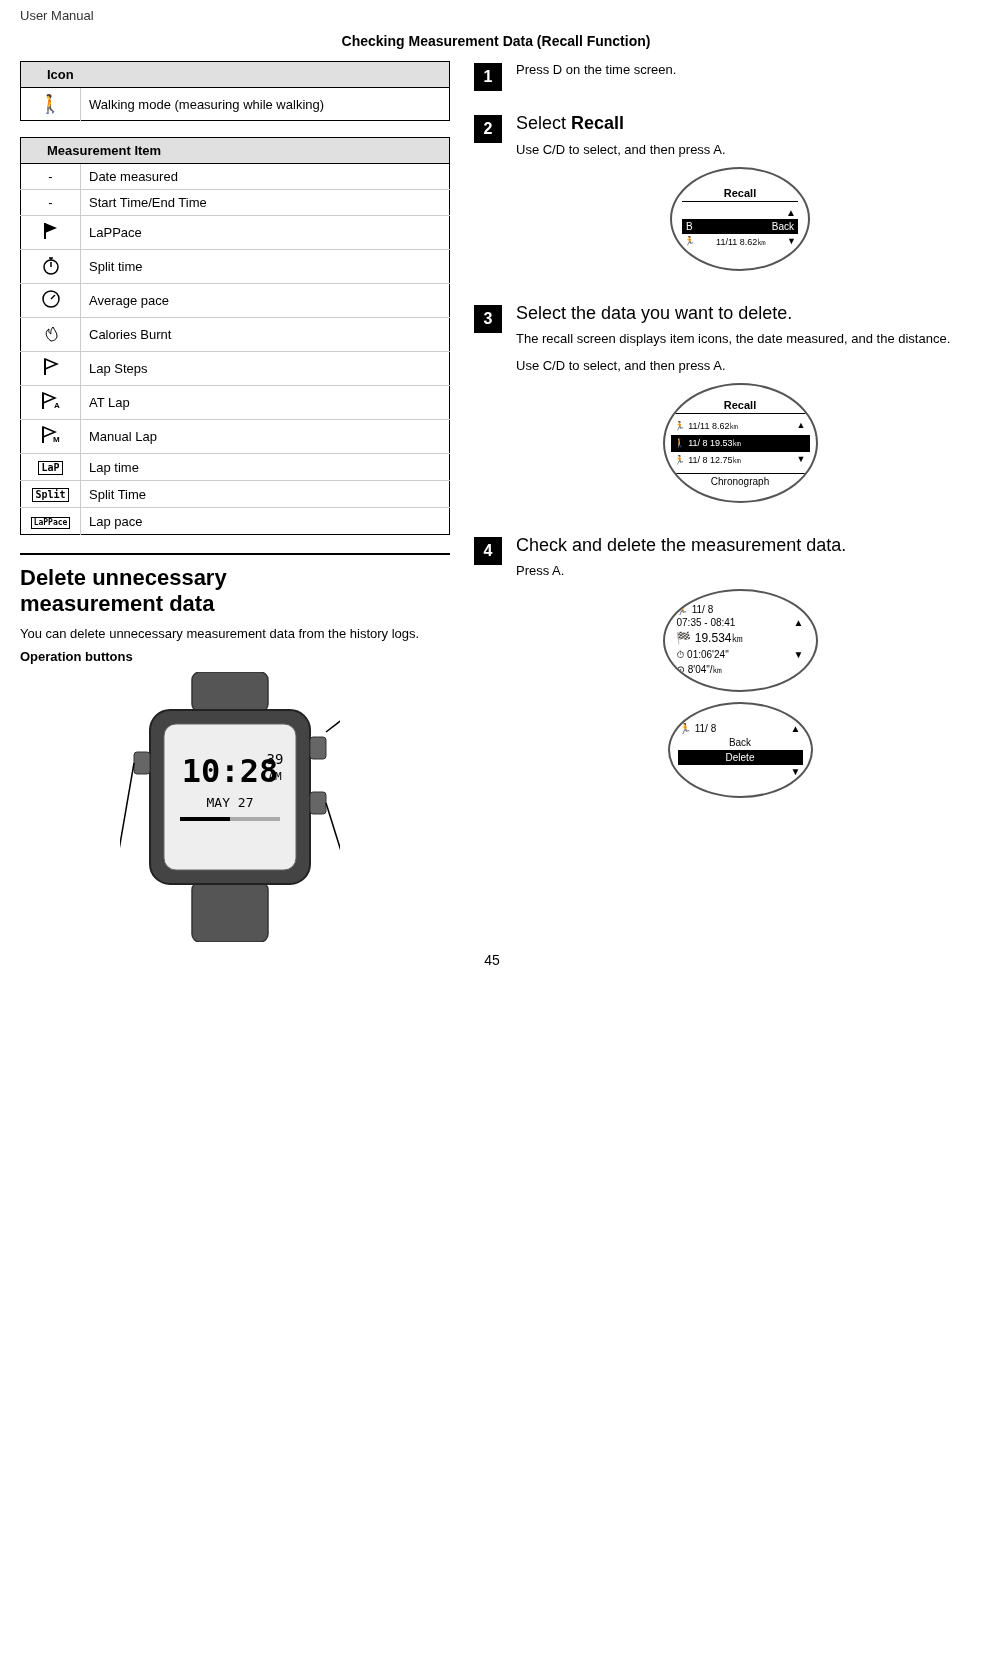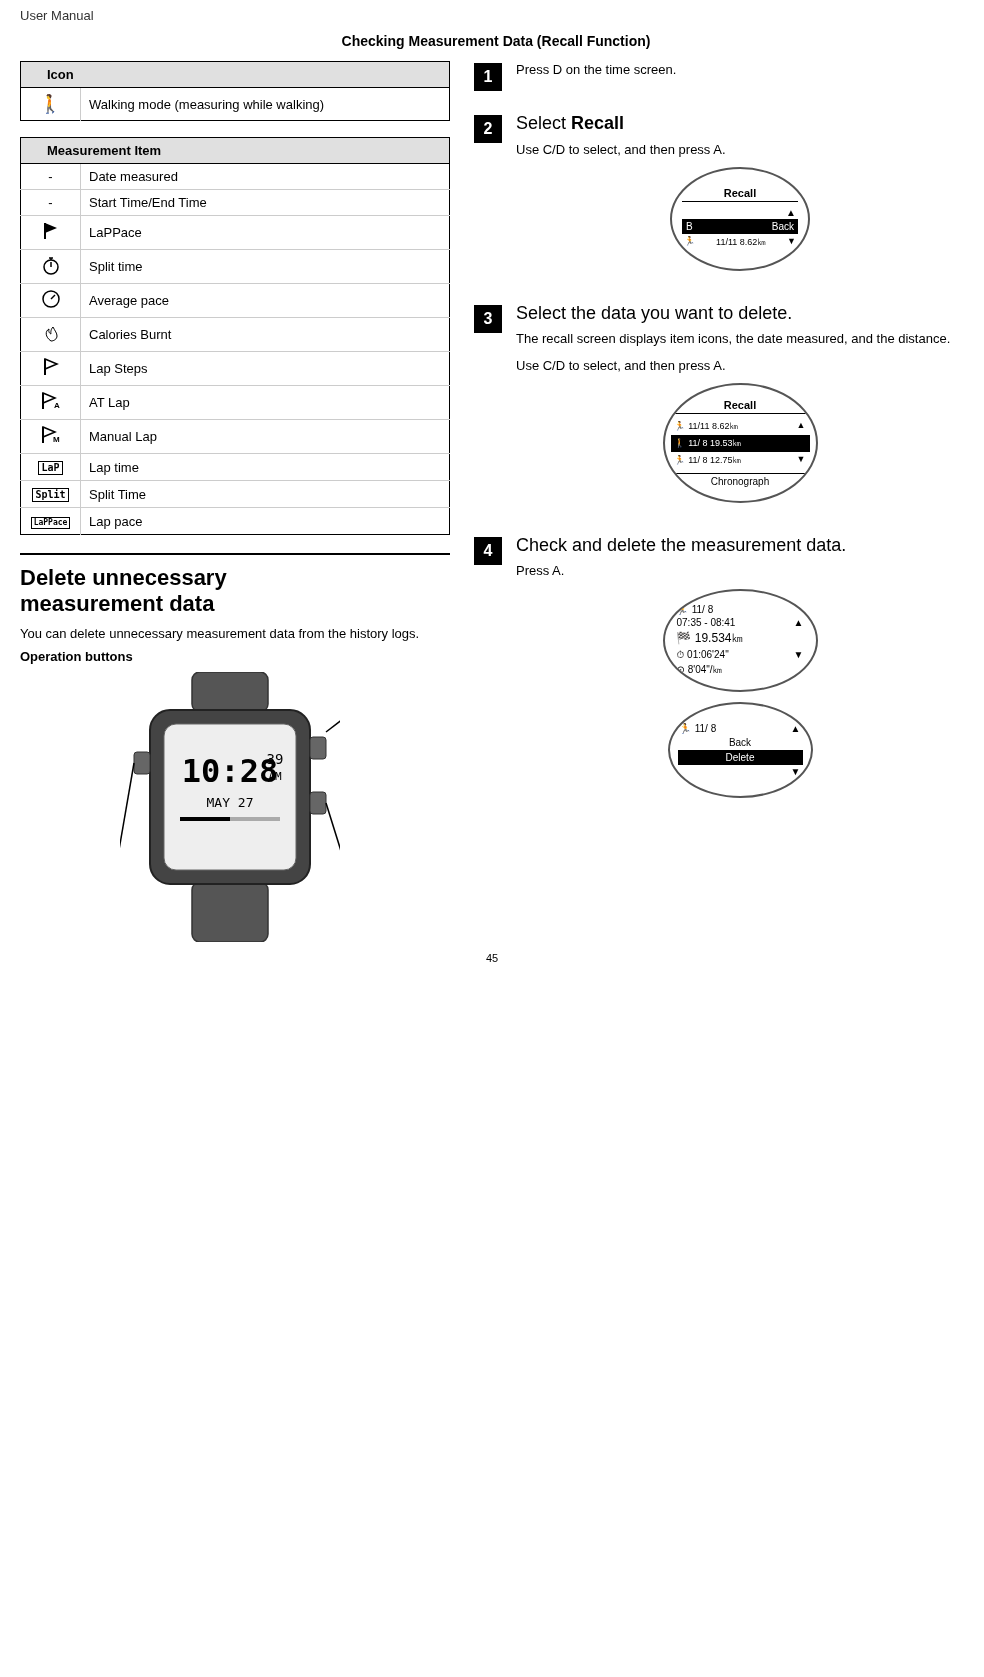--- a/index.html
+++ b/index.html
@@ -152,21 +152,21 @@
     }
     .step-desc2 {
       font-size: 13px;
       margin-bottom: 8px;
       line-height: 1.4;
     }
 
     
     .page-number {
       text-align: center;
-      font-size: 11px;
+      font-size: 14px;
       padding: 20px 0 10px 0;
     }
 
     
     .text-icon {
       font-size: 10px;
       font-weight: bold;
       font-family: monospace;
       border: 1px solid #000;
       padding: 1px 2px;

